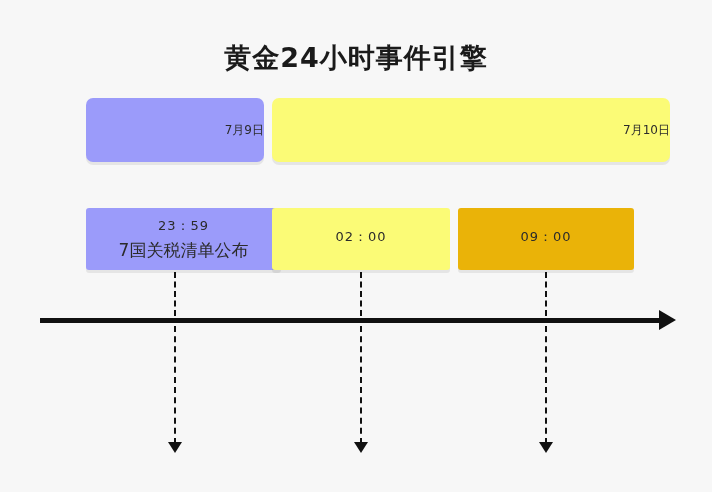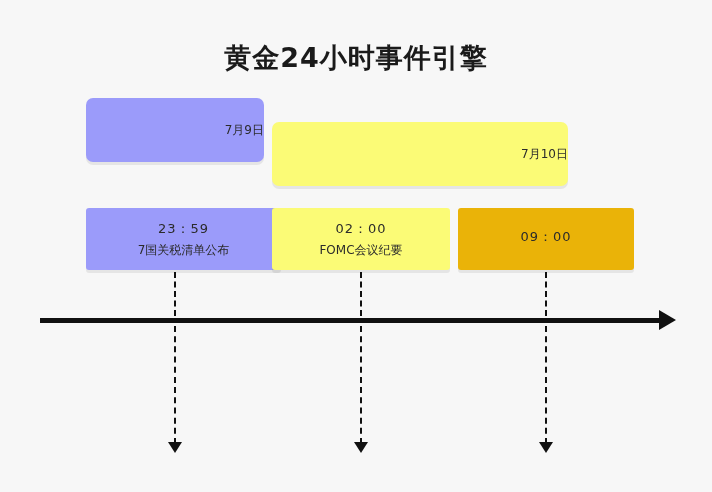--- a/index.html
+++ b/index.html
@@ -46,24 +46,23 @@
   .day-bar.day1 {
     left: 86px;
     top: 98px;
     width: 178px;
     height: 64px;
     background: #9b9bfa;
   }
   .day-bar.day2 {
     left: 272px;
     top: 98px;
-    width: 296px;
+    width: 398px;
     height: 64px;
     background: #fbfb76;
-    margin-top: 24px;
   }
   
   .event-card {
     position: absolute;
     top: 208px;
     height: 62px;
     border-radius: 3px;
     box-sizing: border-box;
     display: flex;
     flex-direction: column;
@@ -71,21 +70,21 @@
     justify-content: center;
     box-shadow: 0 3px 0 rgba(0,0,0,0.07);
   }
   .event-card .time {
     font-size: 13px;
     color: #2b2b2b;
     letter-spacing: 1px;
     margin-bottom: 4px;
   }
   .event-card .label {
-    font-size: 12px;
+    font-size: 17px;
     color: #2b2b2b;
   }
   .event-card.e1 {
     left: 86px;
     width: 195px;
     background: #9b9bfa;
   }
   .event-card.e2 {
     left: 272px;
     width: 178px;
@@ -151,21 +150,20 @@
   <div class="day-bar day2">
     <span>7月10日</span>
   </div>
 
   <div class="event-card e1">
     <span class="time">23：59</span>
     <span class="label">7国关税清单公布</span>
   </div>
   <div class="event-card e2">
     <span class="time">02：00</span>
-    <span class="label">FOMC会议纪要</span>
   </div>
   <div class="event-card e3">
     <span class="time">09：00</span>
   </div>
 
   <div class="connector upper c1"></div>
   <div class="connector upper c2"></div>
   <div class="connector upper c3"></div>
 
   <div class="axis-line"></div>

